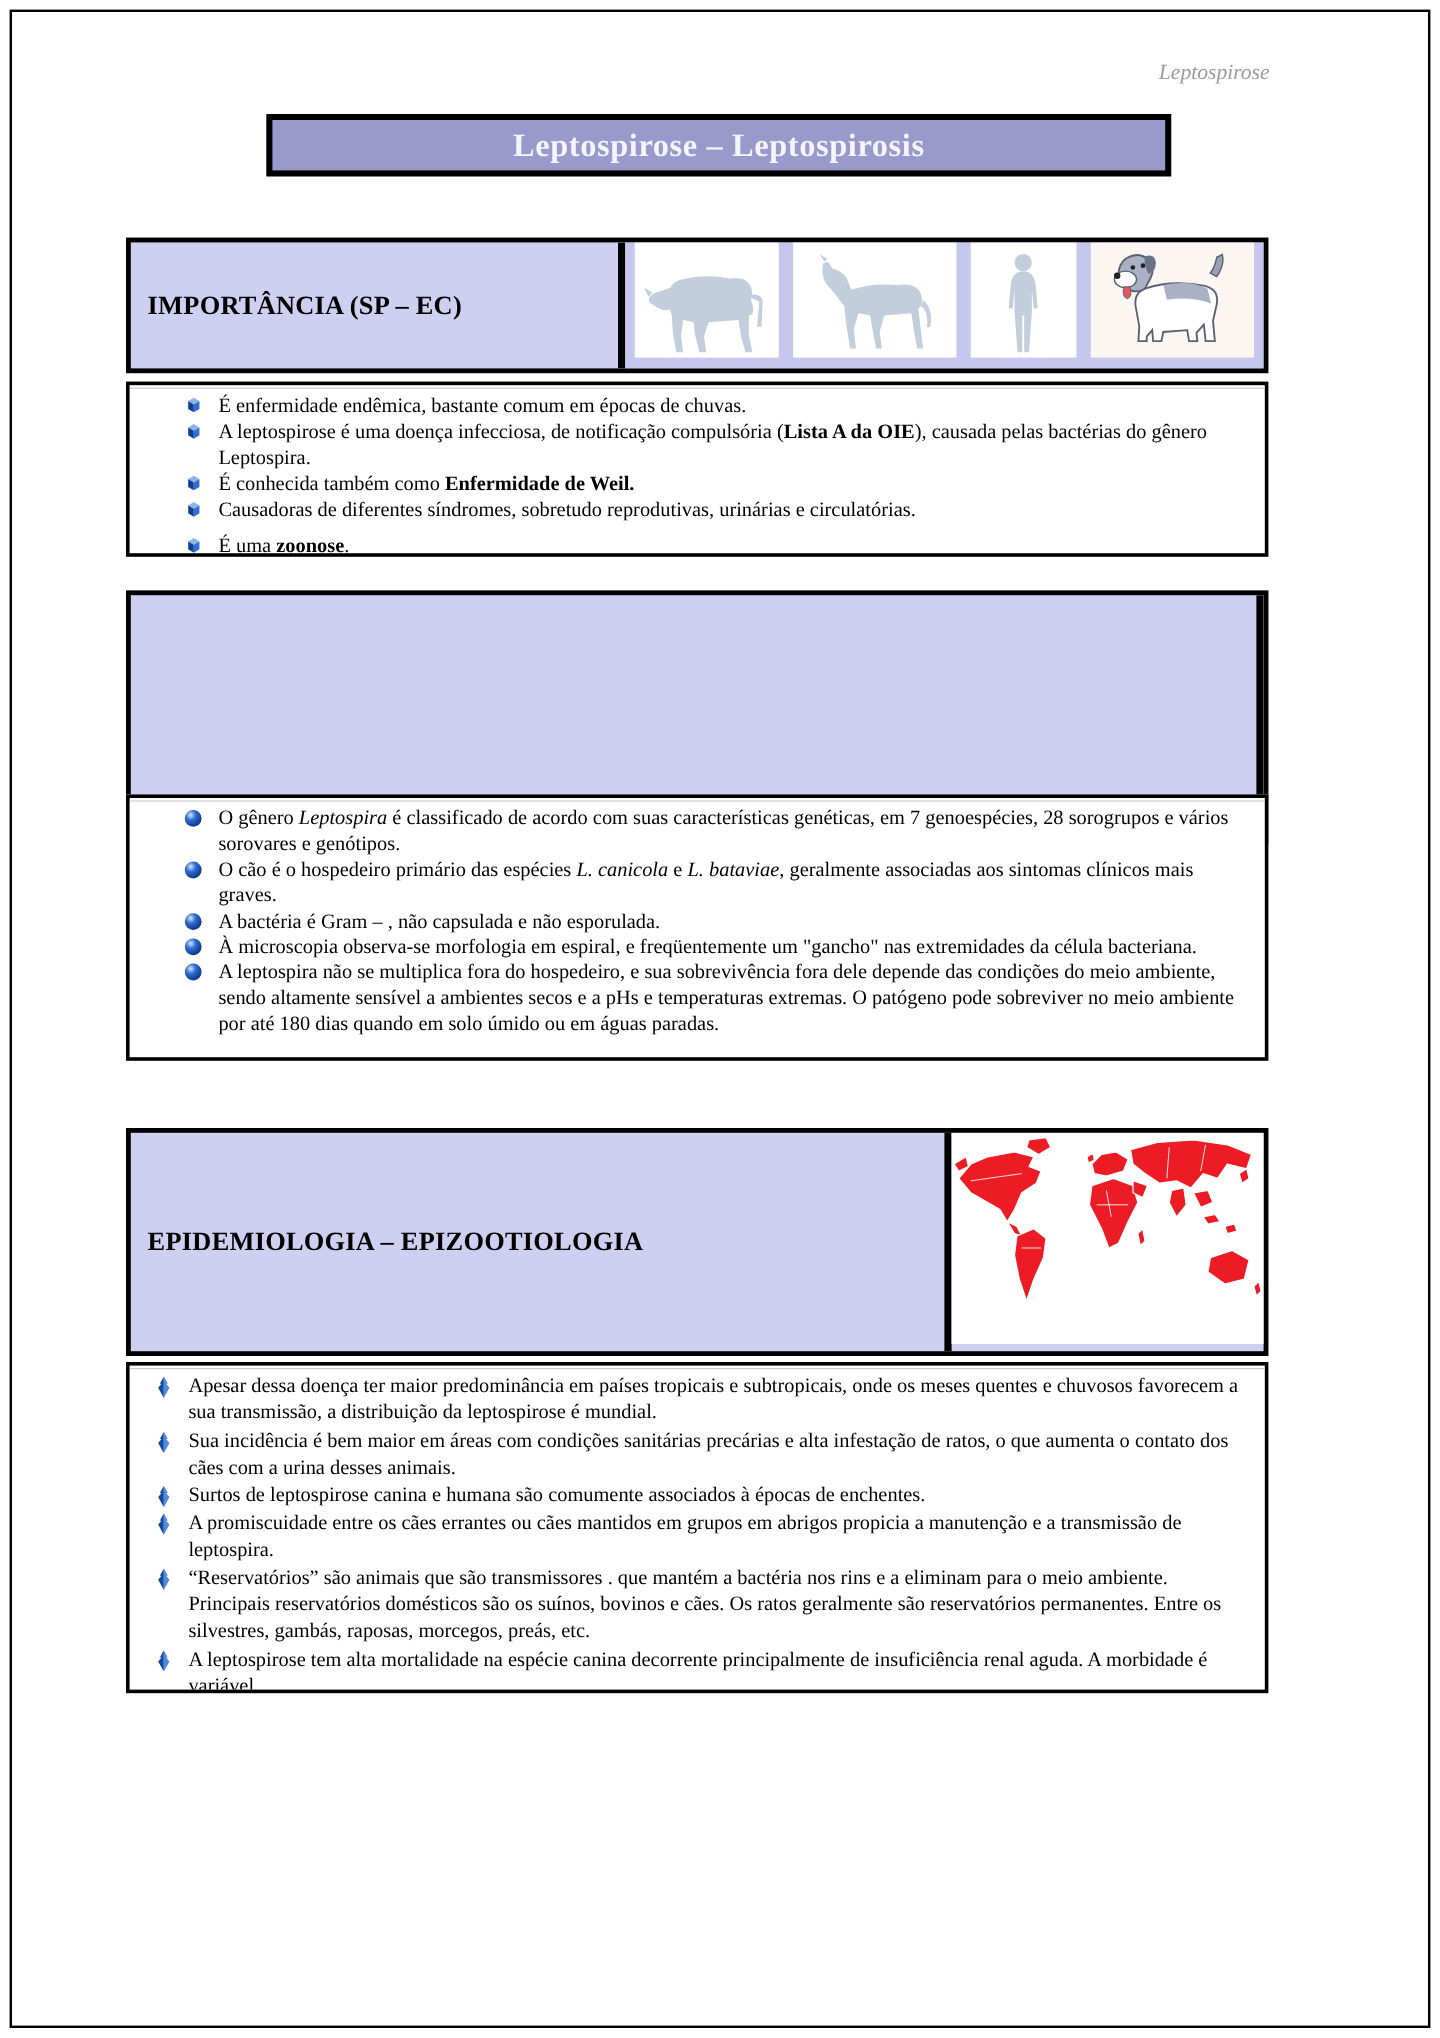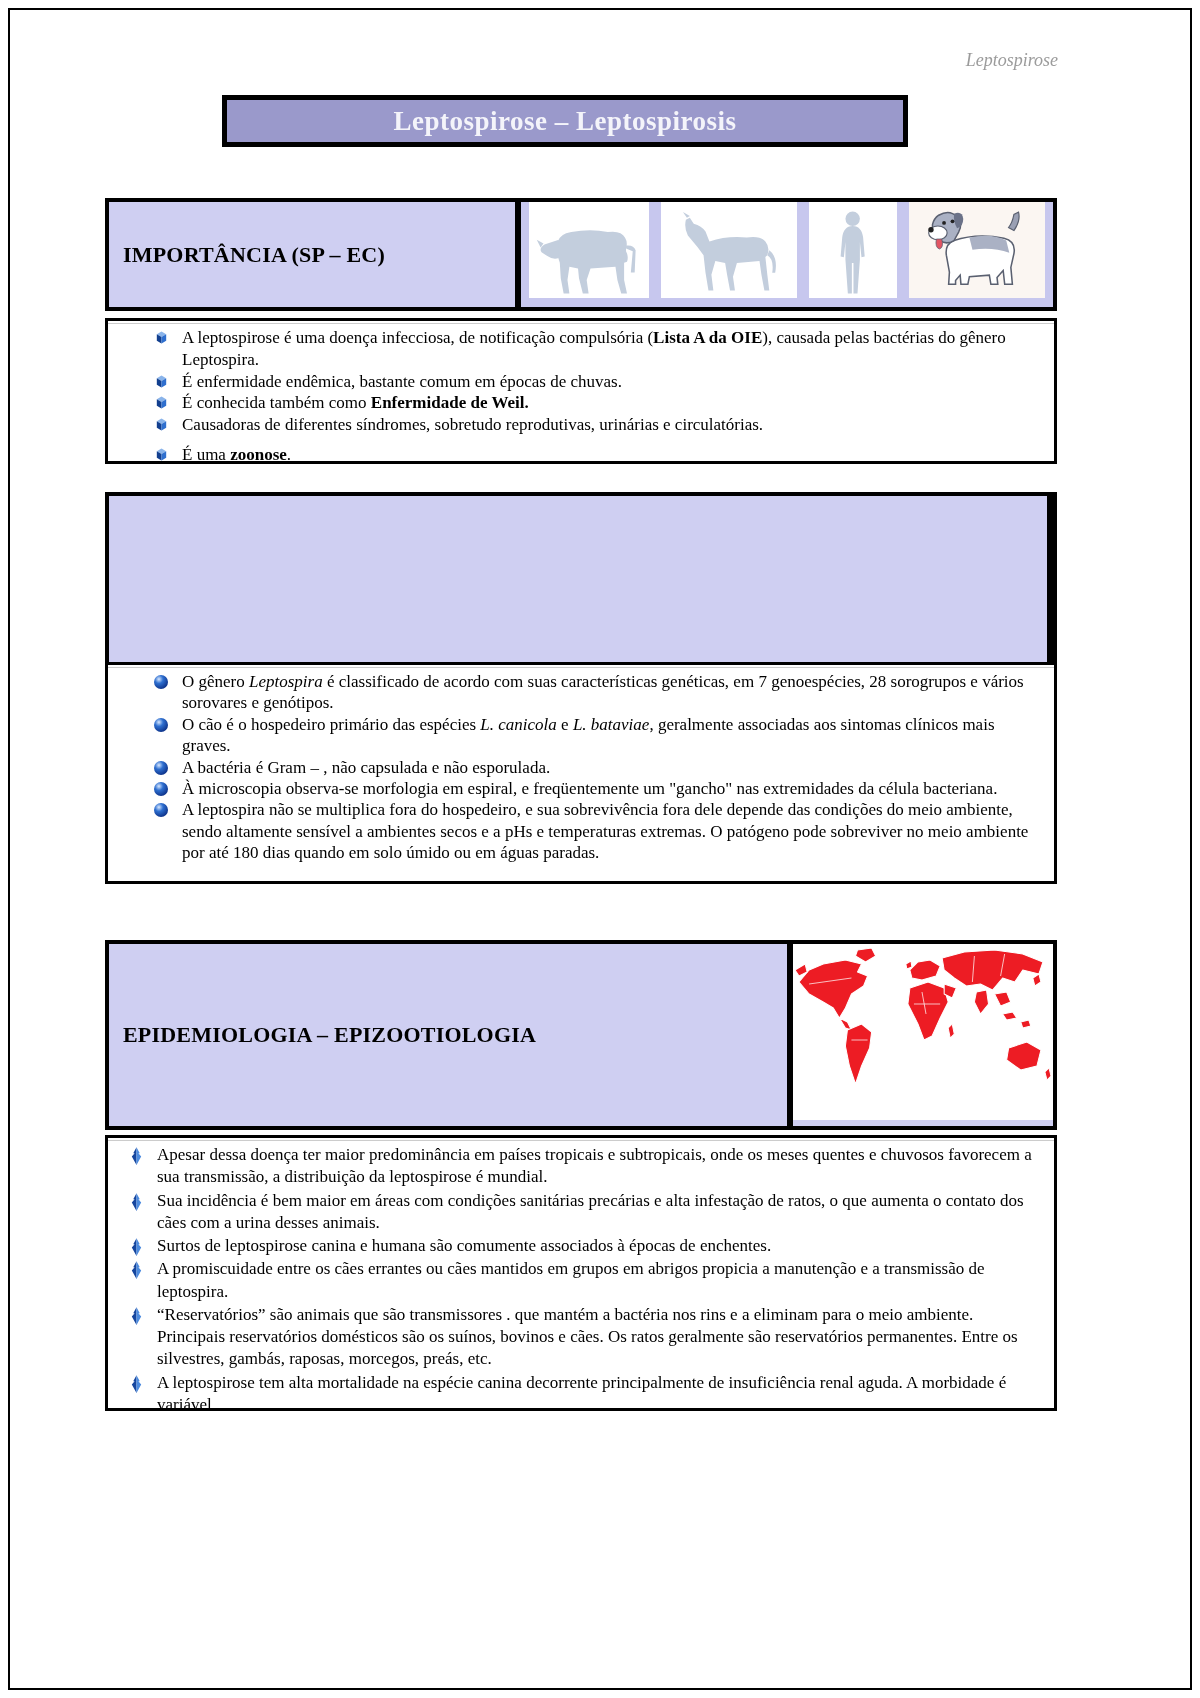--- a/index.html
+++ b/index.html
@@ -6,21 +6,21 @@
   #page{
     position:relative;width:1200px;height:1698px;background:var(--page_bg,#fff);
     font-family:"Liberation Serif", serif;color:#000;overflow:hidden;
   }
   .frame{position:absolute;left:8px;top:8px;right:8px;bottom:8px;border:2px solid #000;}
   .watermark{
     position:absolute;top:50px;right:142px;font-style:italic;font-size:18px;
     color:var(--watermark,#9b9b9b);
   }
   .banner{
-    position:absolute;left:222px;top:95px;width:686px;height:52px;box-sizing:border-box;
+    position:absolute;left:222px;top:95px;width:754px;height:52px;box-sizing:border-box;
     border:5px solid #000;background:var(--banner_bg,#9a99cb);
     display:flex;align-items:center;justify-content:center;
   }
   .banner h1{margin:0;font-size:27px;font-weight:bold;color:#f4f4fa;letter-spacing:.5px;}
 
   .section-header{
     position:absolute;left:105px;width:952px;box-sizing:border-box;border:4px solid #000;
     background:var(--panel_bg,#cfcff2);display:flex;overflow:hidden;
   }
   #imp-header{top:198px;height:113px;}
@@ -143,31 +143,31 @@
   <div class="bullet-box" id="imp-bullets">
     <ul class="bullets">
         <li class="bullet-item">
           <span class="bullet-icon">
             <svg viewBox="0 0 16 16" width="15" height="15">
               <polygon points="3,4.5 8,1.5 13,4.5 8,7.5" fill="#8ab4ea"></polygon>
               <polygon points="3,4.5 8,7.5 8,14.5 3,11.5" fill="#123f8f"></polygon>
               <polygon points="13,4.5 8,7.5 8,14.5 13,11.5" fill="#2f6fce"></polygon>
             </svg>
           </span>
+          <span class="bullet-text"><span>É enfermidade endêmica, bastante comum em épocas de chuvas.</span></span>
+        </li>
+        <li class="bullet-item">
+          <span class="bullet-icon">
+            <svg viewBox="0 0 16 16" width="15" height="15">
+              <polygon points="3,4.5 8,1.5 13,4.5 8,7.5" fill="#8ab4ea"></polygon>
+              <polygon points="3,4.5 8,7.5 8,14.5 3,11.5" fill="#123f8f"></polygon>
+              <polygon points="13,4.5 8,7.5 8,14.5 13,11.5" fill="#2f6fce"></polygon>
+            </svg>
+          </span>
           <span class="bullet-text"><span>A leptospirose é uma doença infecciosa, de notificação compulsória (</span><span class="b">Lista A da OIE</span><span>), causada pelas bactérias do gênero Leptospira.</span></span>
-        </li>
-        <li class="bullet-item">
-          <span class="bullet-icon">
-            <svg viewBox="0 0 16 16" width="15" height="15">
-              <polygon points="3,4.5 8,1.5 13,4.5 8,7.5" fill="#8ab4ea"></polygon>
-              <polygon points="3,4.5 8,7.5 8,14.5 3,11.5" fill="#123f8f"></polygon>
-              <polygon points="13,4.5 8,7.5 8,14.5 13,11.5" fill="#2f6fce"></polygon>
-            </svg>
-          </span>
-          <span class="bullet-text"><span>É enfermidade endêmica, bastante comum em épocas de chuvas.</span></span>
         </li>
         <li class="bullet-item">
           <span class="bullet-icon">
             <svg viewBox="0 0 16 16" width="15" height="15">
               <polygon points="3,4.5 8,1.5 13,4.5 8,7.5" fill="#8ab4ea"></polygon>
               <polygon points="3,4.5 8,7.5 8,14.5 3,11.5" fill="#123f8f"></polygon>
               <polygon points="13,4.5 8,7.5 8,14.5 13,11.5" fill="#2f6fce"></polygon>
             </svg>
           </span>
           <span class="bullet-text"><span>É conhecida também como  </span><span class="b">Enfermidade de Weil.</span></span>

